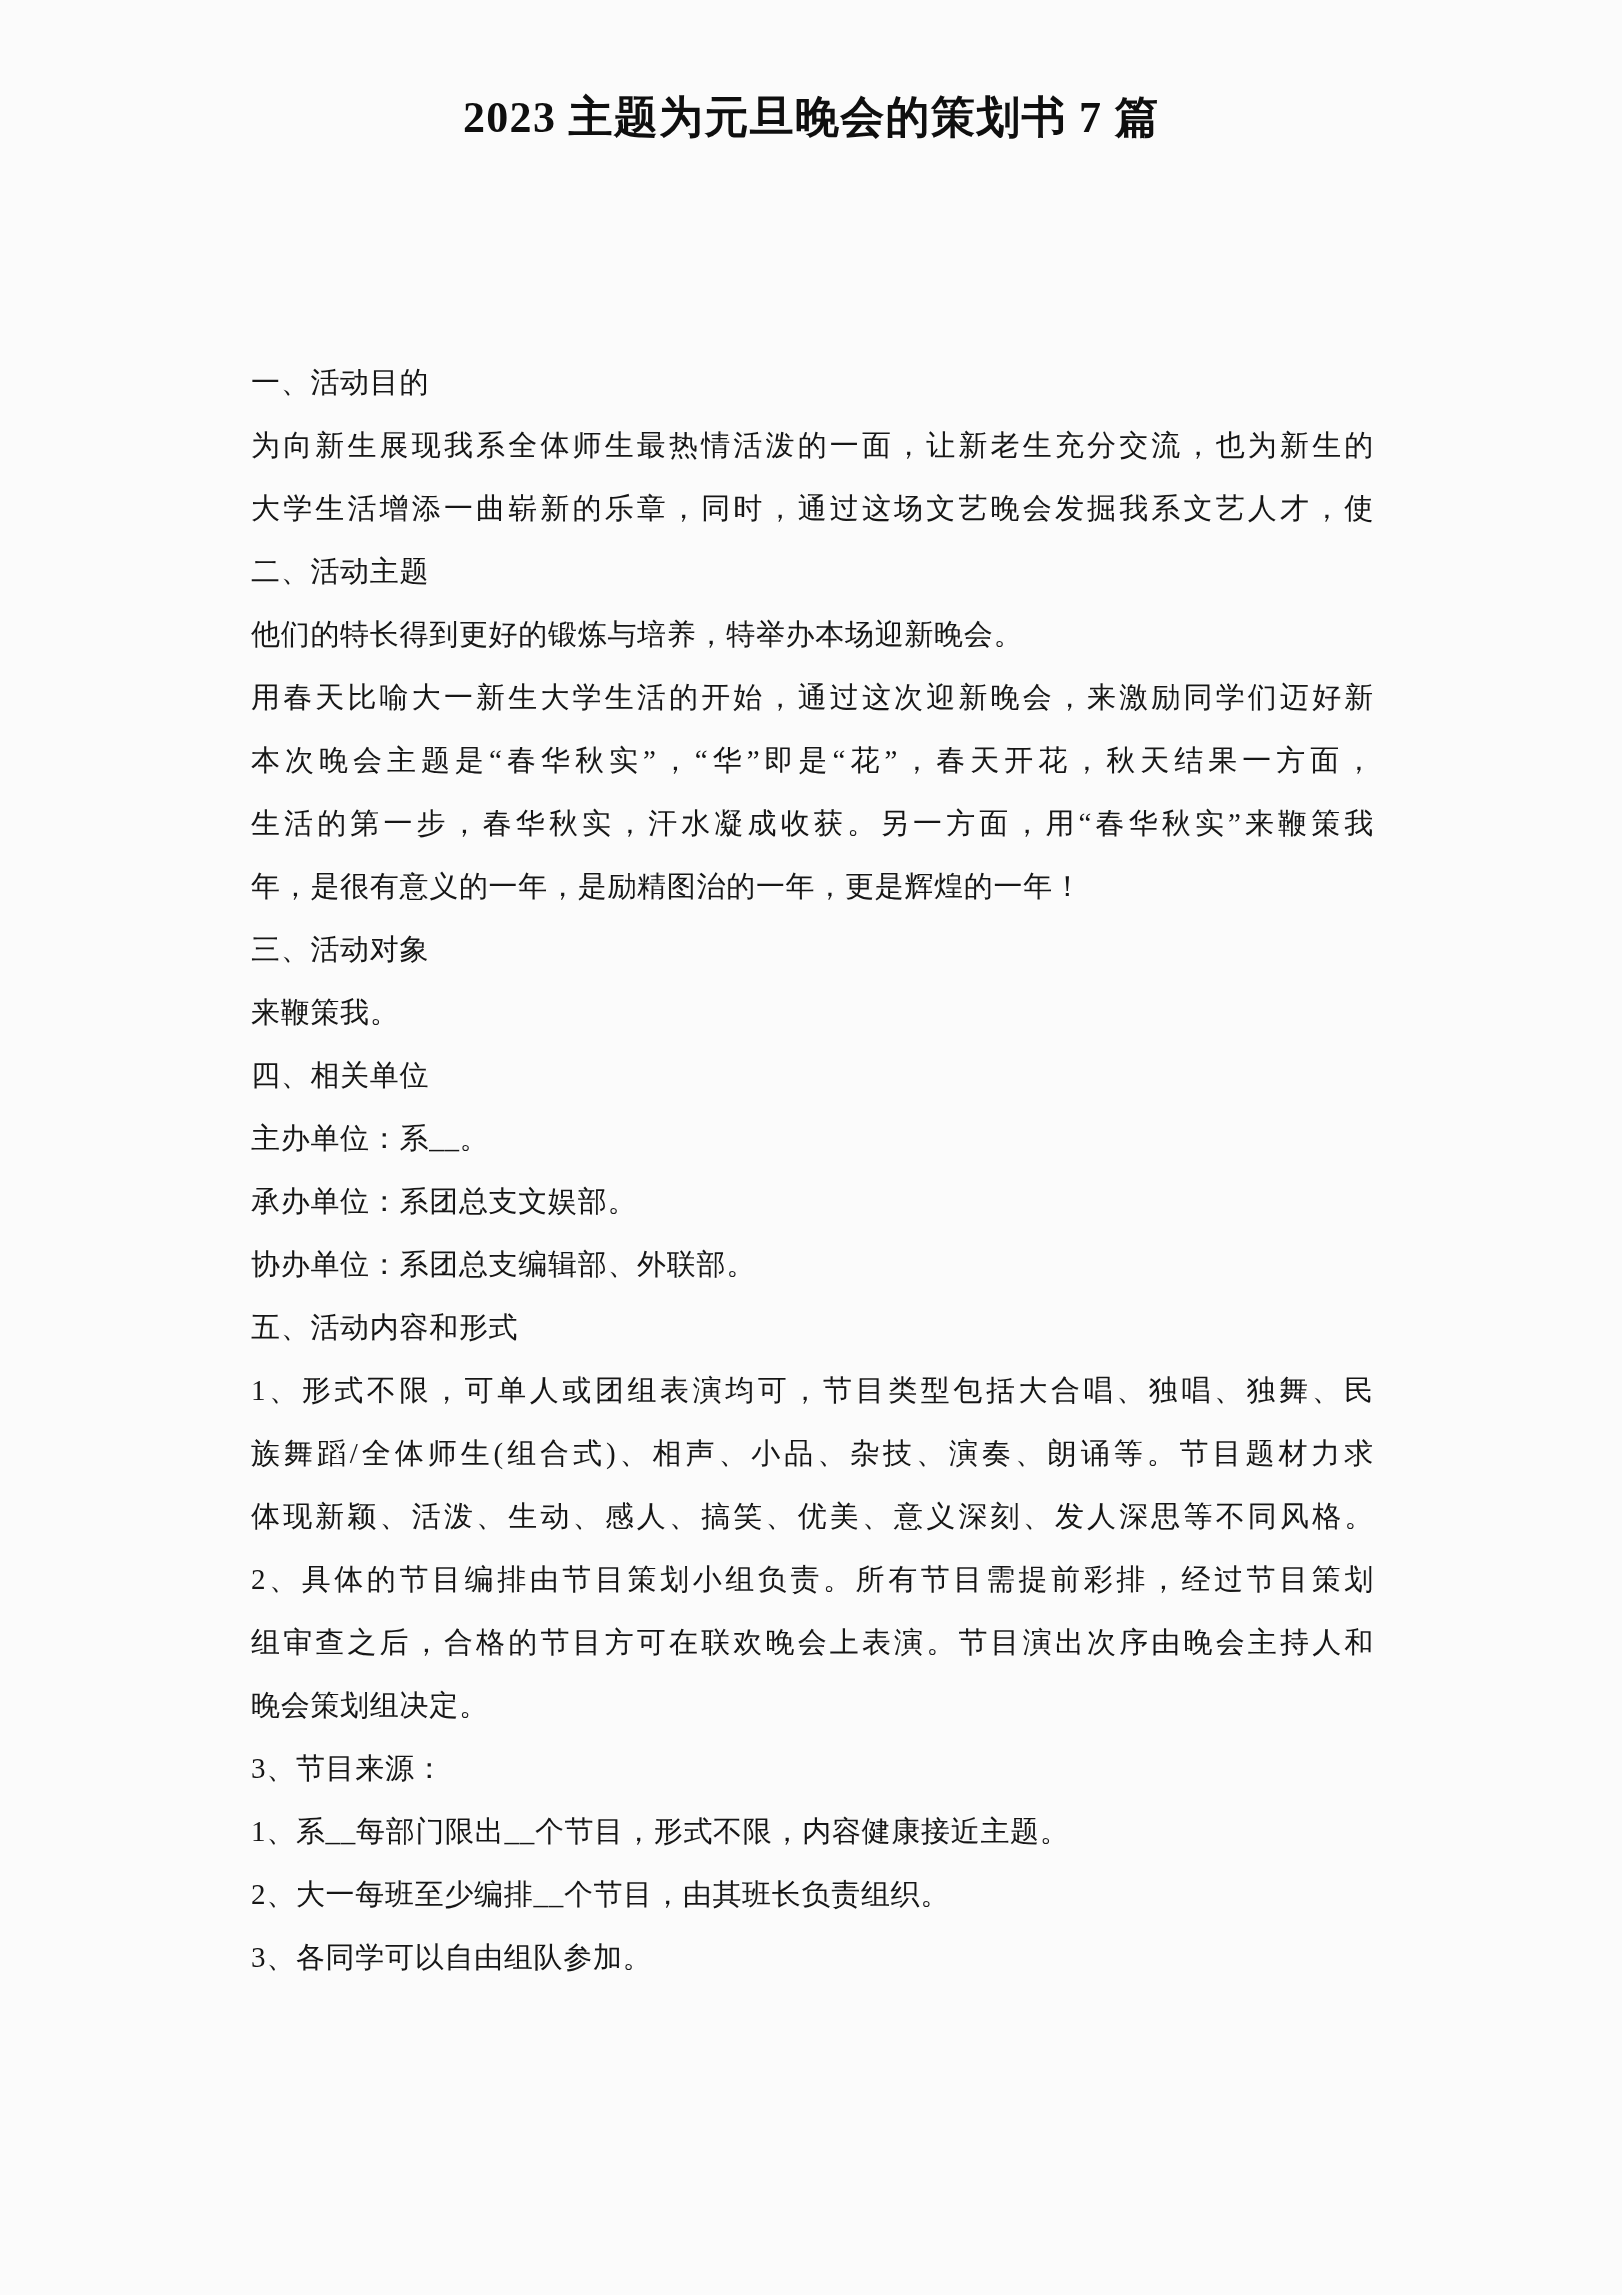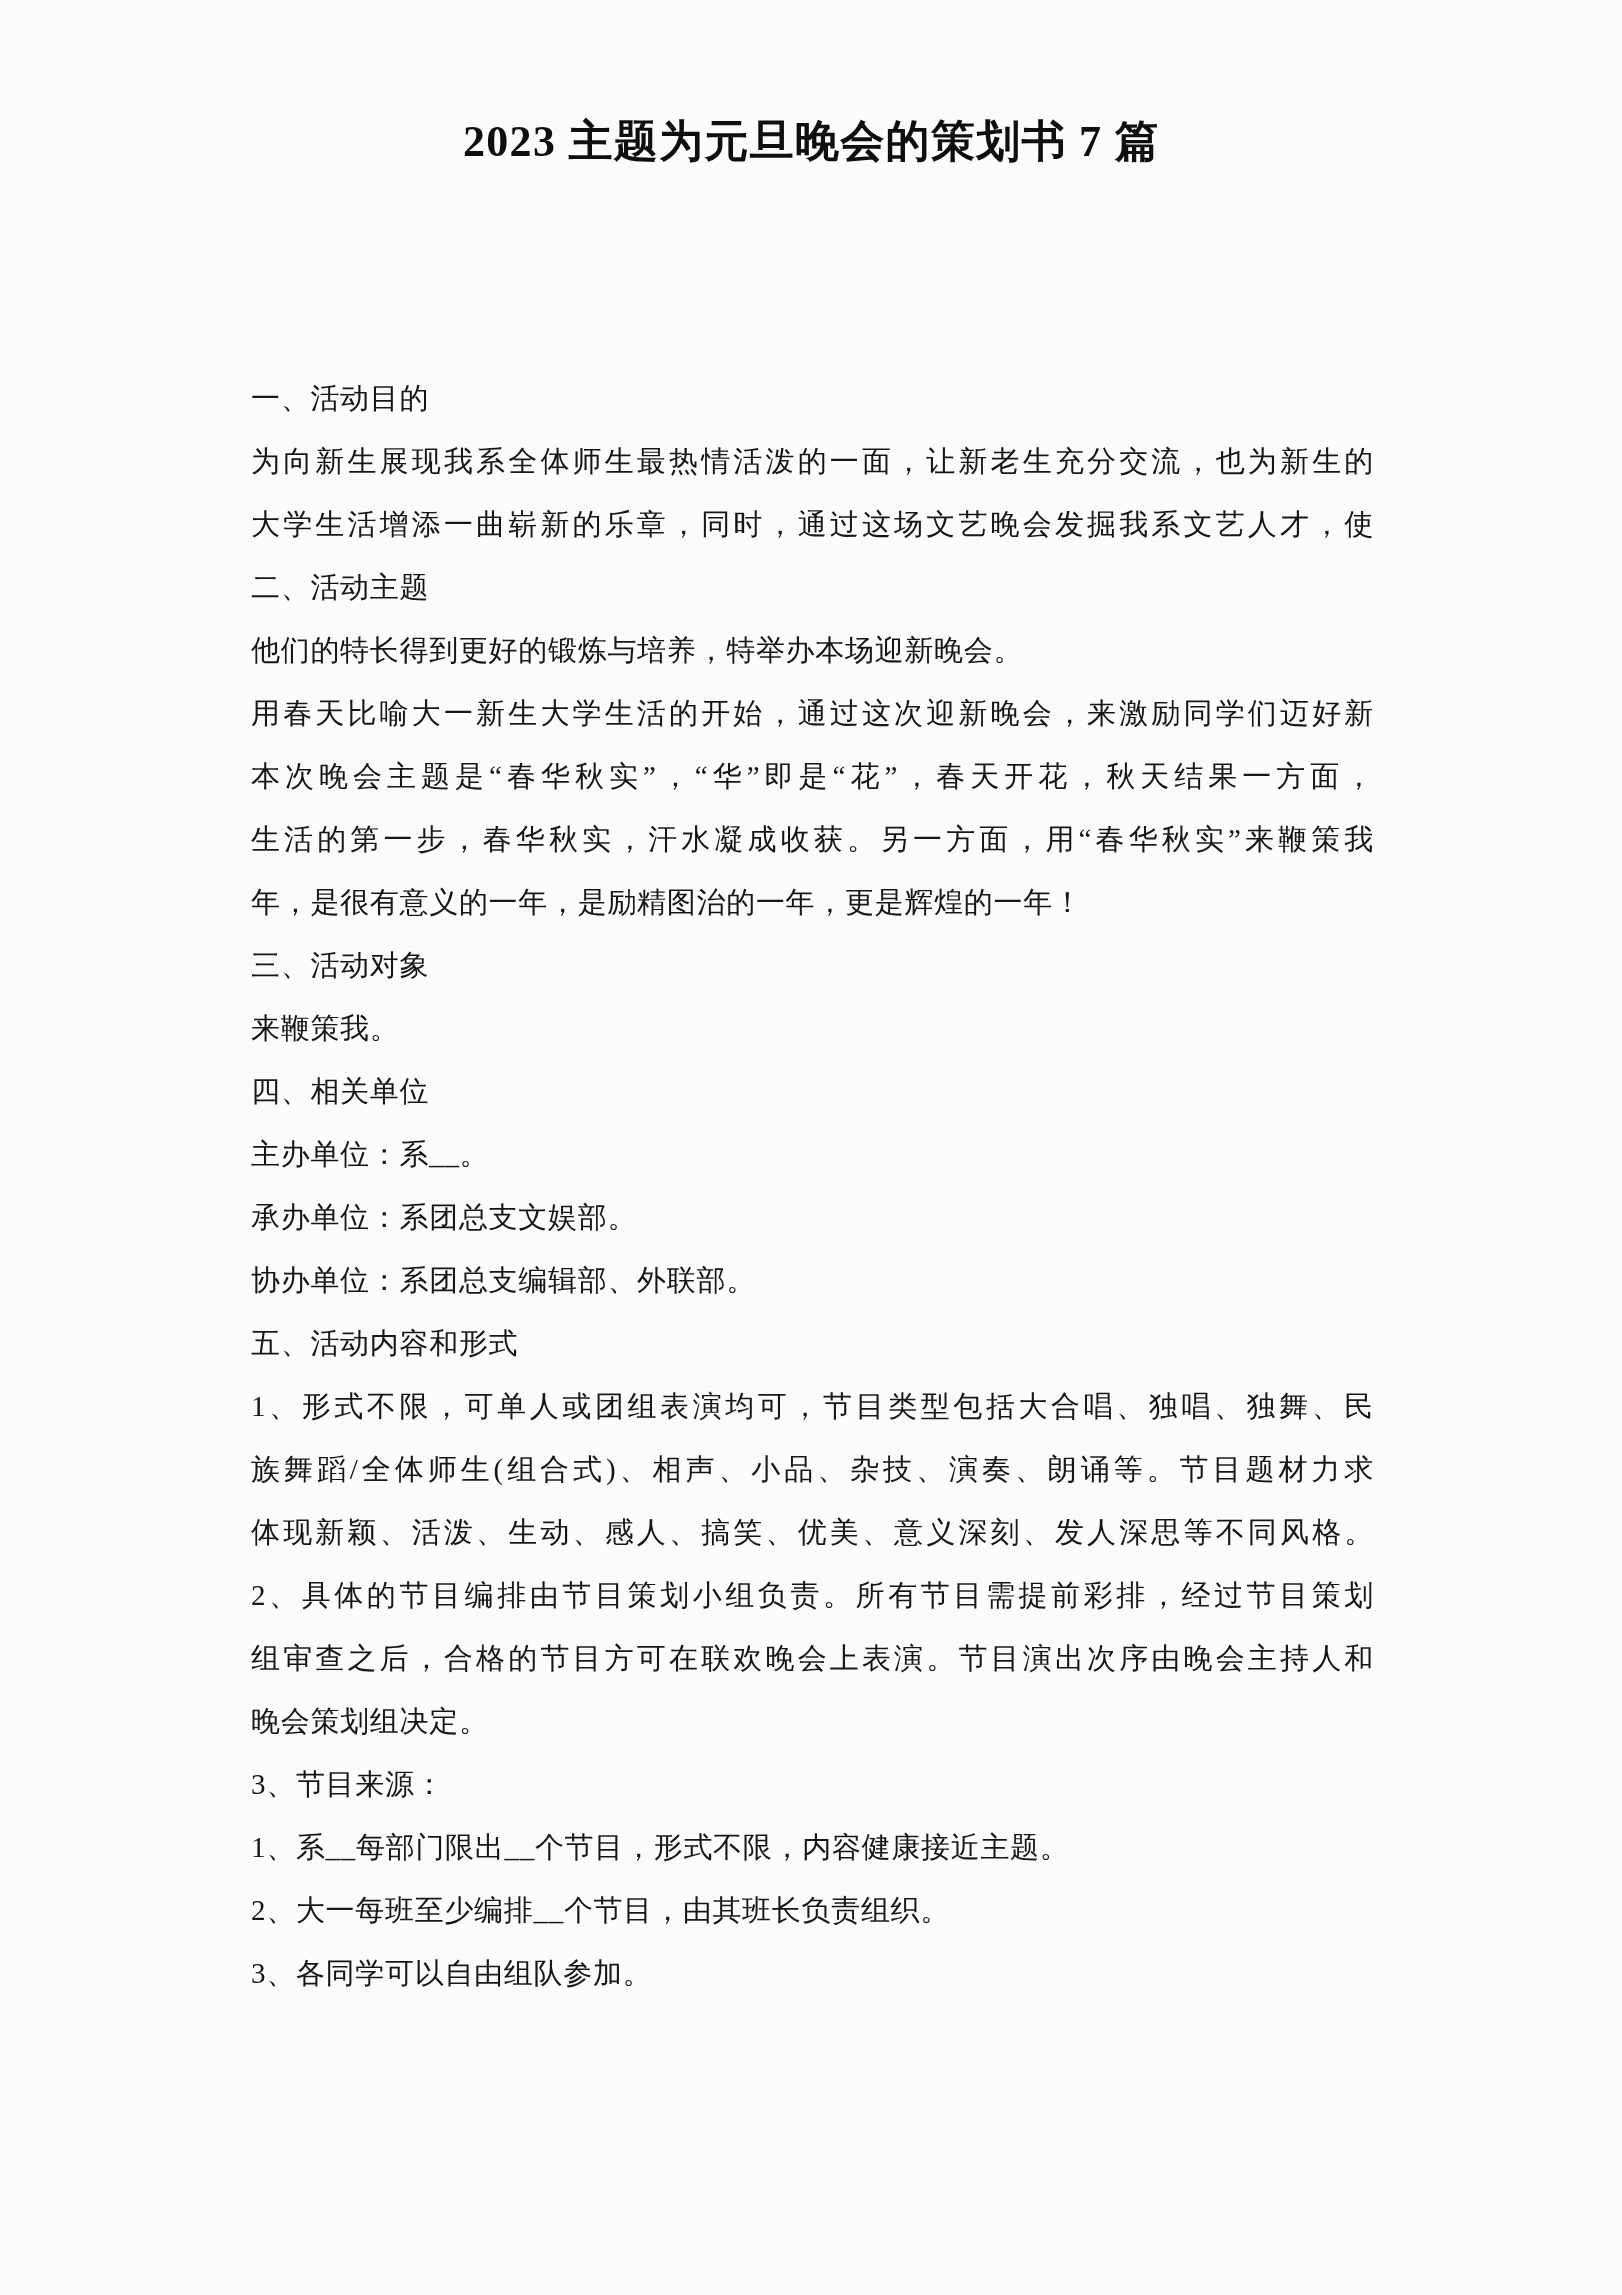--- a/index.html
+++ b/index.html
@@ -12,32 +12,32 @@
     width: 1623px;
     height: 2295px;
     margin: 0 auto;
     background: #fbfbfb;
     font-family: "Liberation Serif", "DejaVu Serif", serif;
     color: #141414;
     overflow: hidden;
   }
   .doc-title {
     margin: 0;
-    padding-top: 116px;
+    padding-top: 92px;
     text-align: center;
     font-size: 44px;
     font-weight: bold;
     letter-spacing: 1.3px;
     line-height: 1.2;
     color: #0f0f0f;
   }
   .doc-body {
     position: absolute;
     left: 251px;
-    top: 367px;
+    top: 351px;
     width: 1123px;
   }
   .text-line {
     font-size: 29px;
     line-height: 63px;
     height: 63px;
     white-space: nowrap;
     letter-spacing: 0.7px;
     text-align: left;
     color: #161616;

